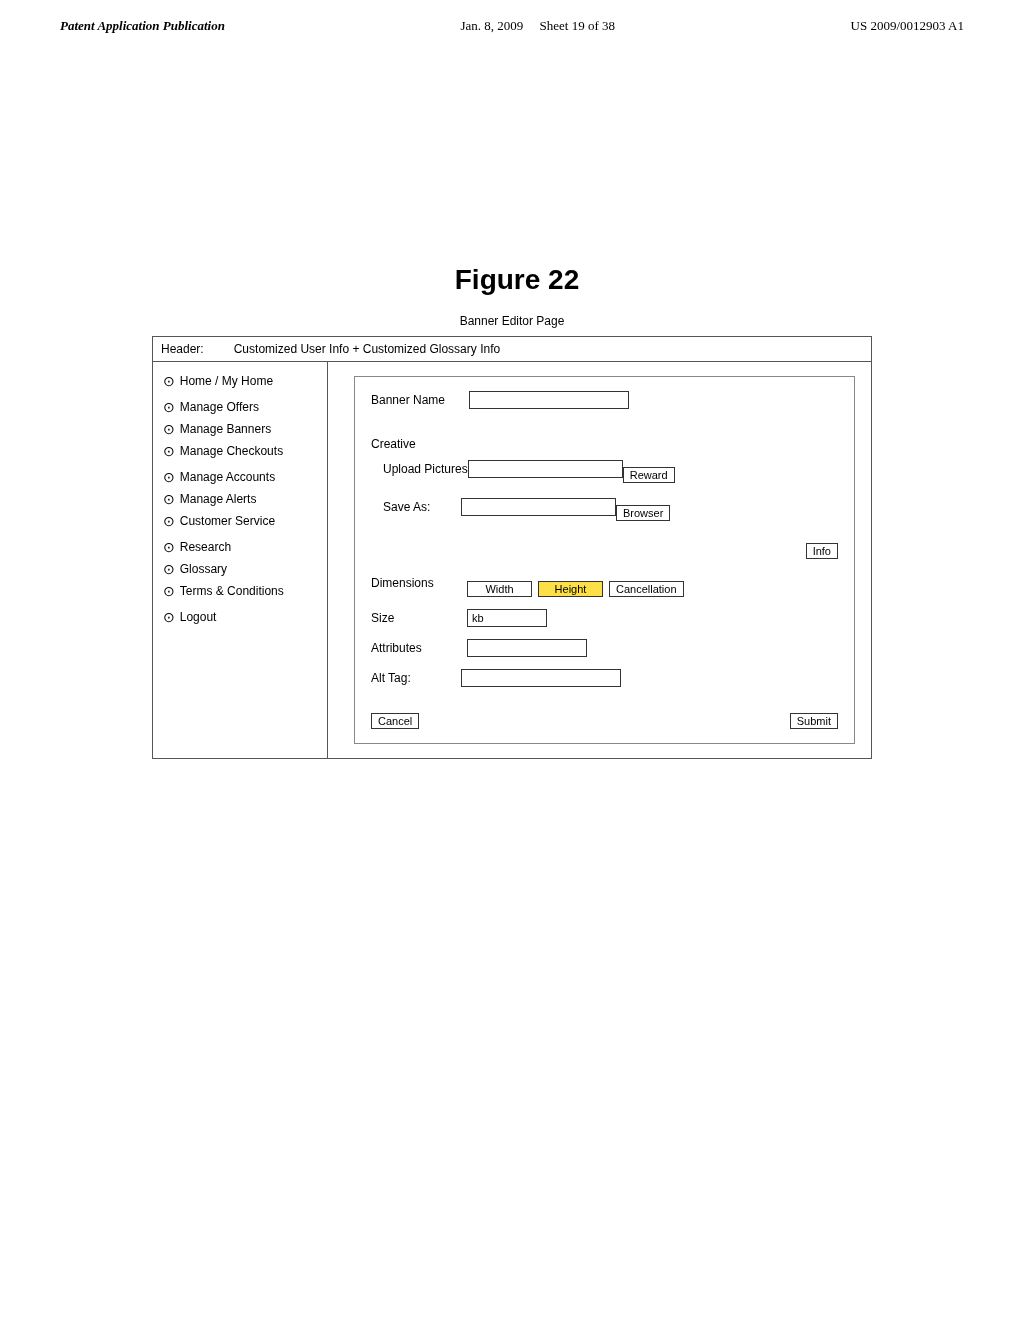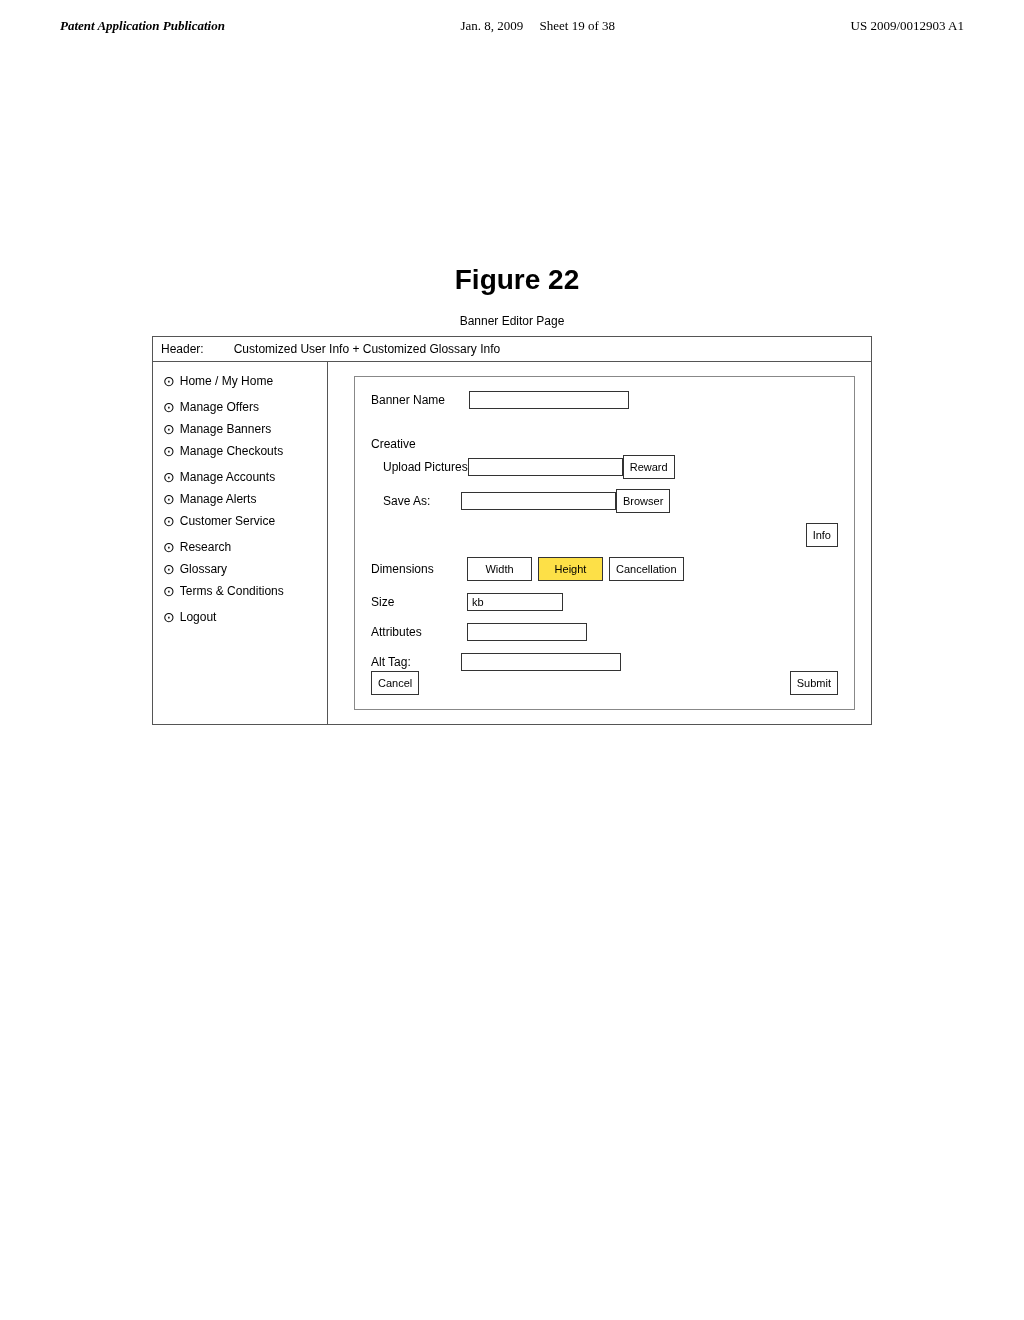--- a/index.html
+++ b/index.html
@@ -147,23 +147,24 @@
       height: 18px;
       width: 155px;
       background: #fff;
     }
 
     .btn {
       border: 1.5px solid #333;
       background: #fff;
       font-size: 11px;
       padding: 1px 6px;
-      height: 24px;
+      height: 16px;
       cursor: pointer;
       font-family: Arial, sans-serif;
+      margin-top: 12px;
     }
 
     .dimensions-row {
       display: flex;
       align-items: center;
       gap: 6px;
       margin-bottom: 12px;
     }
 
     .dim-label {
@@ -176,41 +177,42 @@
     .size-row {
       display: flex;
       align-items: center;
       gap: 6px;
       margin-bottom: 12px;
     }
 
     .size-label { min-width: 90px; font-size: 12px; }
     .size-input-wrap {
       border: 1px solid #333;
-      width: 96px;
+      width: 80px;
       height: 18px;
       display: flex;
       align-items: center;
       padding-left: 4px;
       font-size: 11px;
     }
 
     .attr-row {
       display: flex;
       align-items: center;
       gap: 6px;
       margin-bottom: 12px;
     }
     .attr-label { min-width: 90px; font-size: 12px; }
     .attr-input { border: 1px solid #333; height: 18px; width: 120px; background: #fff; }
 
     .alt-row {
       display: flex;
       align-items: center;
       gap: 0;
+      margin-bottom: 14px;
     }
     .alt-label { min-width: 90px; font-size: 12px; }
     .alt-input { border: 1px solid #333; height: 18px; width: 160px; background: #fff; }
 
     .button-row {
       display: flex;
       justify-content: space-between;
       gap: 8px;
     }
   </style>

